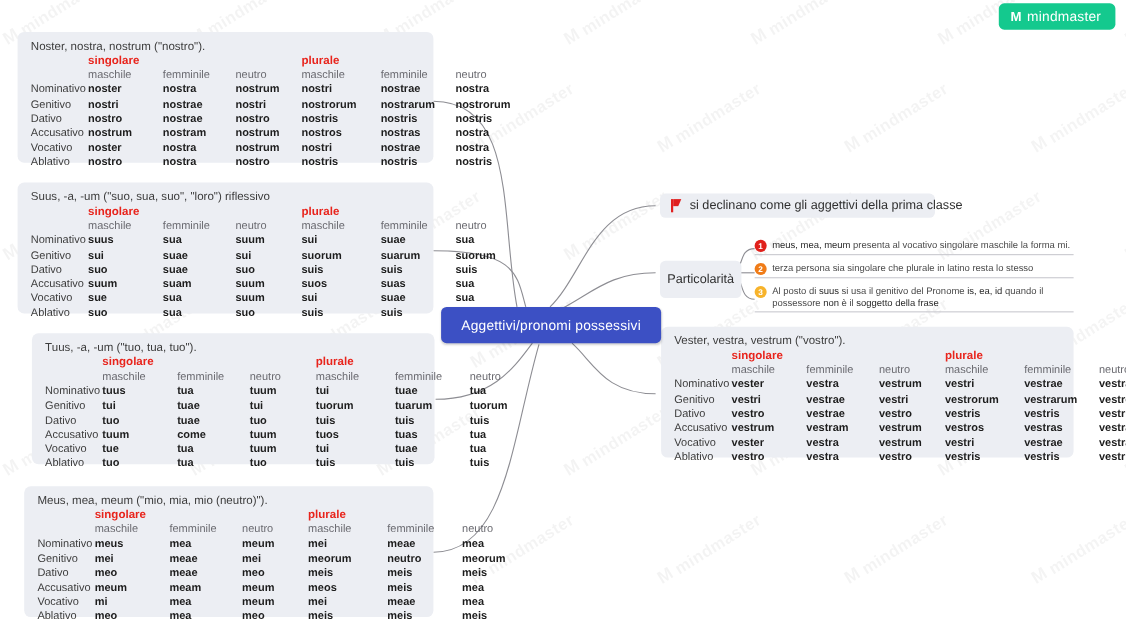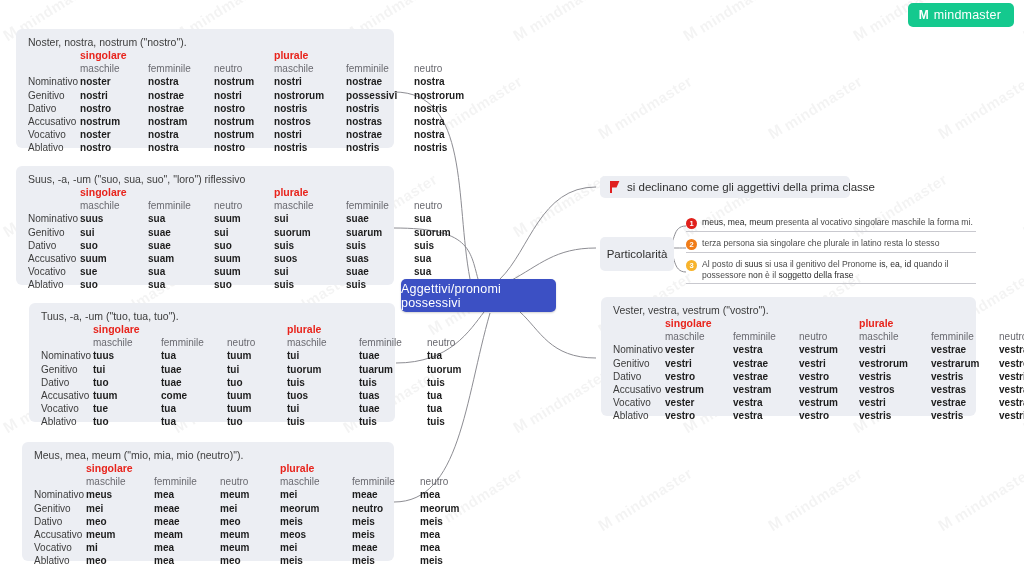--- a/index.html
+++ b/index.html
@@ -21,21 +21,21 @@
   }
   .wm .wmk{font-size:16px;font-weight:800;}
 
   
   svg.links{position:absolute;left:0;top:0;width:1024px;height:571px;z-index:2;pointer-events:none;}
   svg.links path{fill:none;stroke:#8d8d93;stroke-width:1;}
 
   
   .center-node{
     position:absolute;z-index:6;
-    left:401px;top:279px;width:155px;height:33px;
+    left:401px;top:279px;width:200px;height:33px;
     background:#3c50c4;border-radius:5px;
     display:flex;align-items:center;justify-content:center;
     color:#fff;font-size:12.5px;letter-spacing:.2px;
     box-shadow:0 1px 2px rgba(0,0,0,.18);
   }
 
   
   .tbox{
     position:absolute;z-index:5;
     background:#eceef3;border-radius:6px;
@@ -198,21 +198,21 @@
             <td class="val">nostri</td>
             <td class="val">nostrae</td>
             <td class="val">nostra</td>
           </tr>
           <tr>
             <td class="case">Genitivo</td>
             <td class="val">nostri</td>
             <td class="val">nostrae</td>
             <td class="val">nostri</td>
             <td class="val">nostrorum</td>
-            <td class="val">possessivi</td>
+            <td class="val">nostrarum</td>
             <td class="val">nostrorum</td>
           </tr>
           <tr>
             <td class="case">Dativo</td>
             <td class="val">nostro</td>
             <td class="val">nostrae</td>
             <td class="val">nostro</td>
             <td class="val">nostris</td>
             <td class="val">nostris</td>
             <td class="val">nostris</td>

